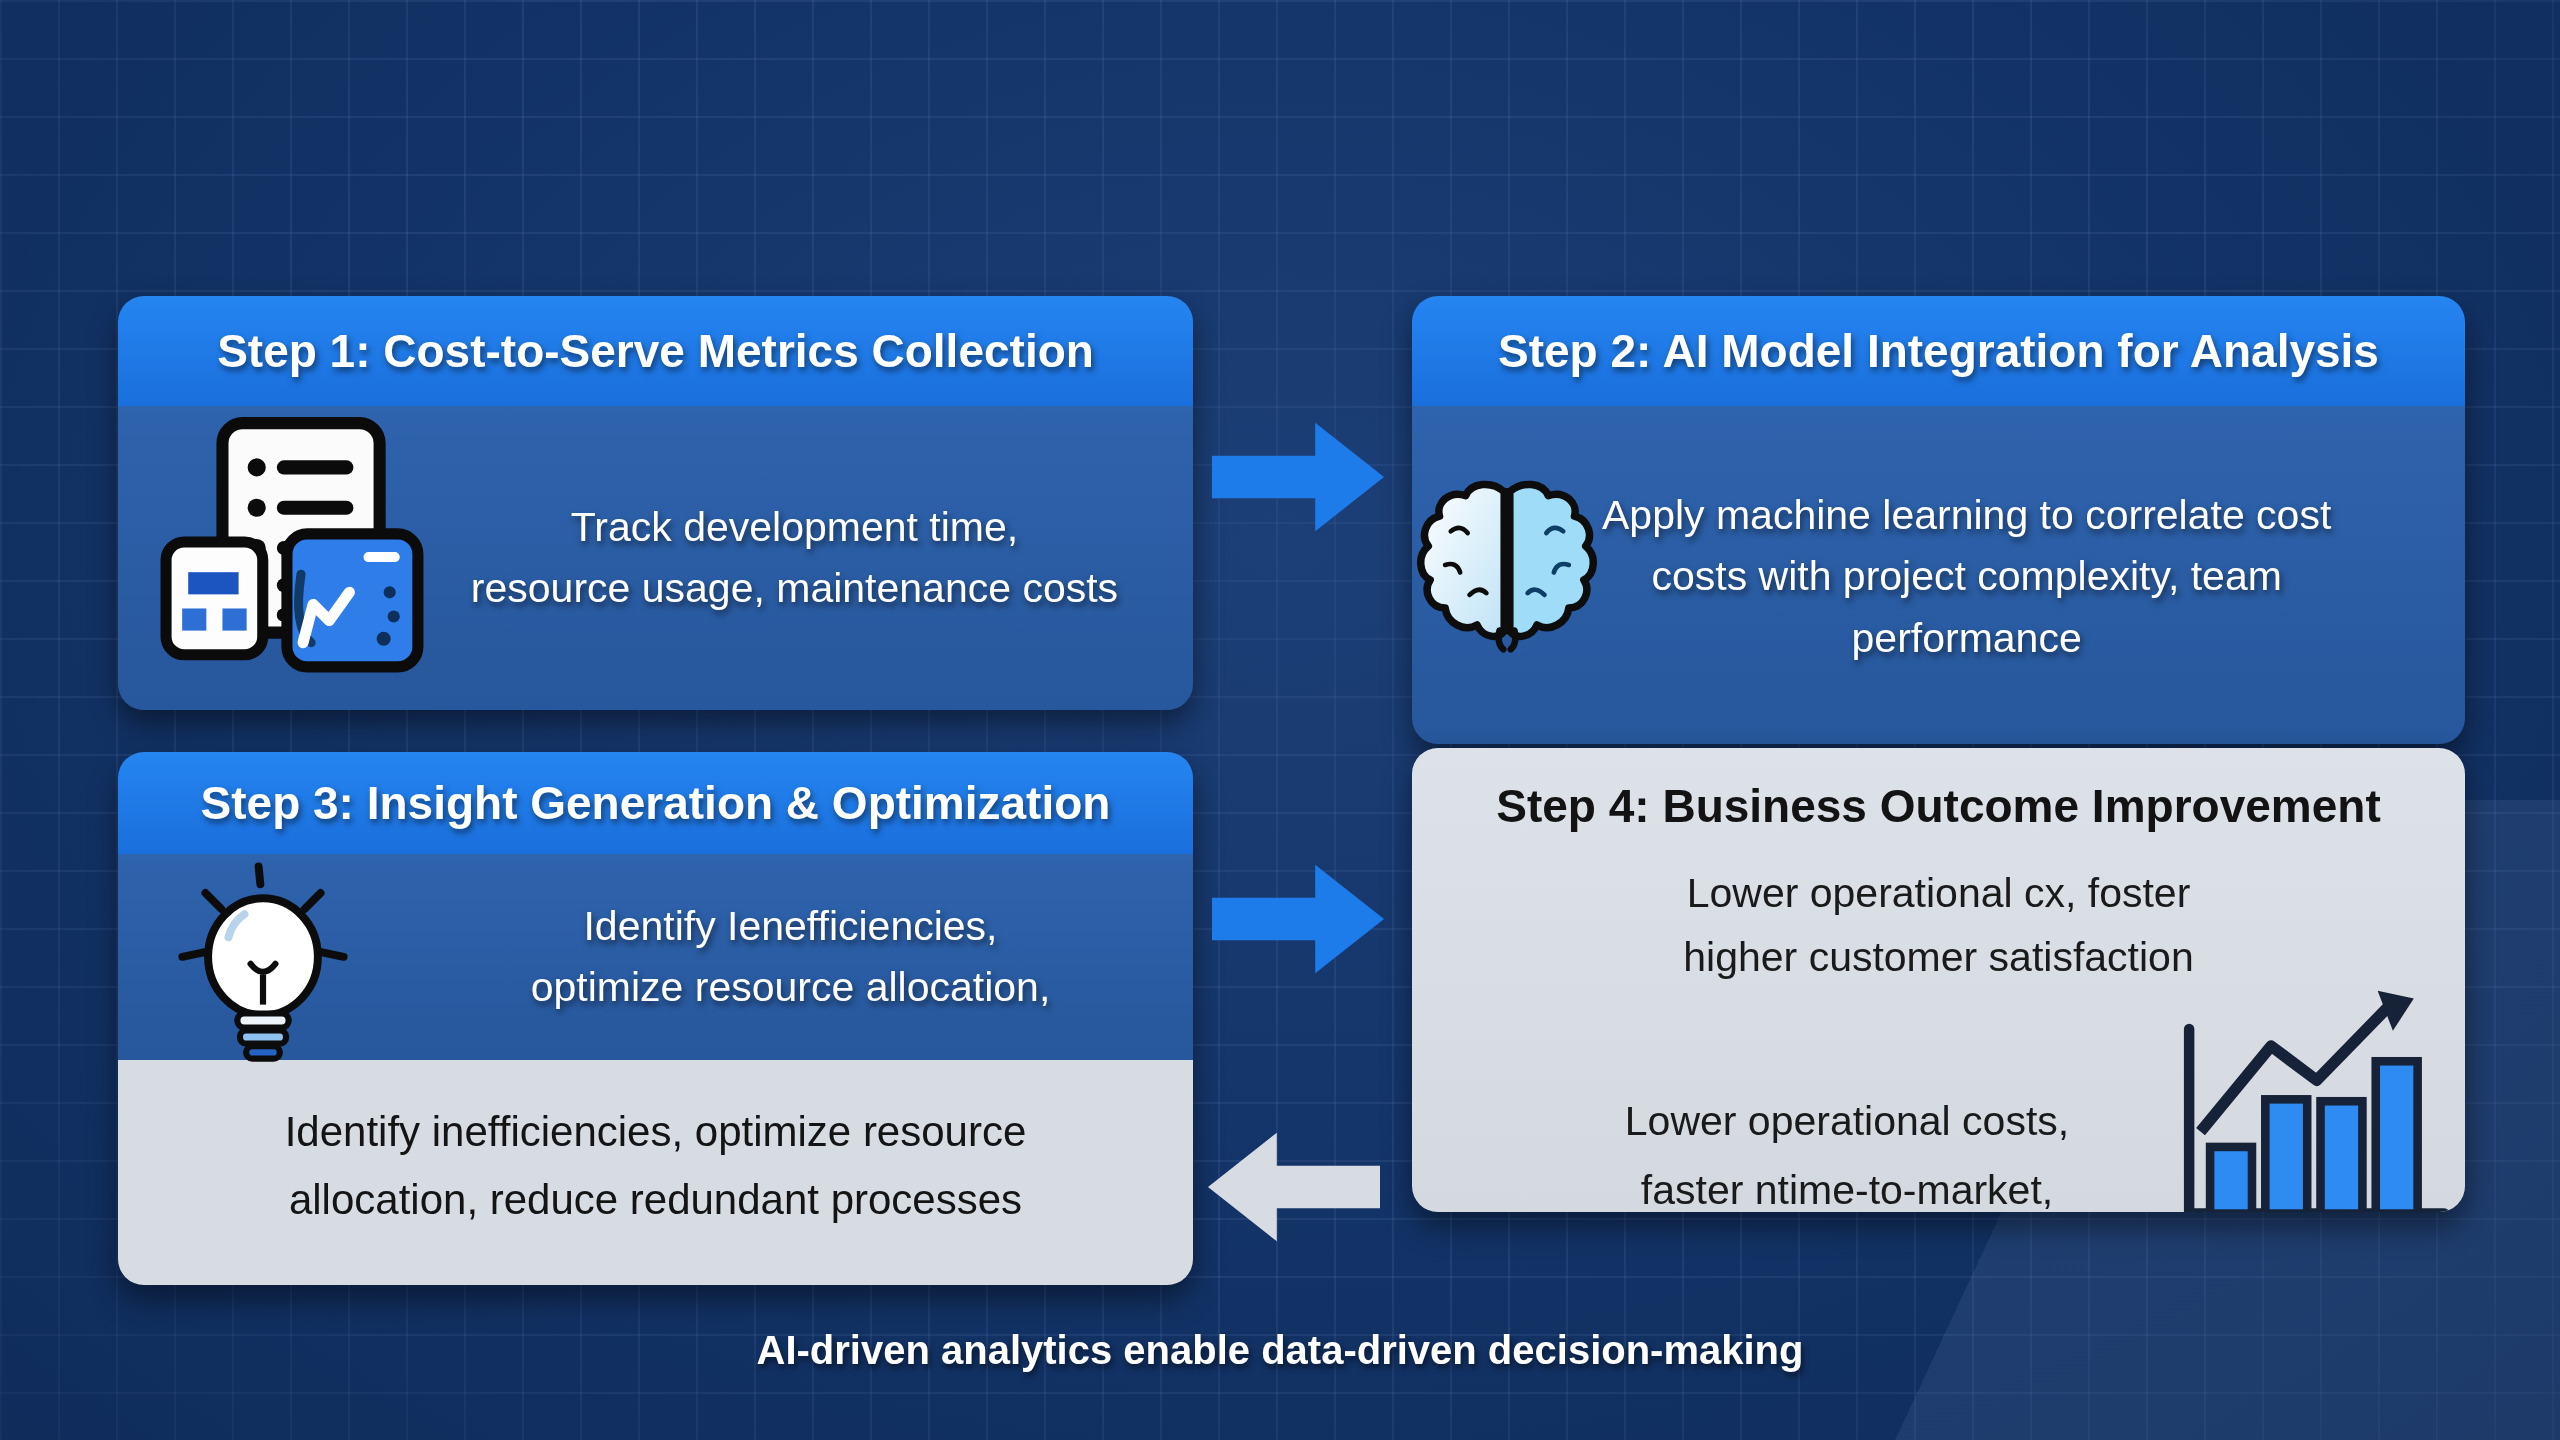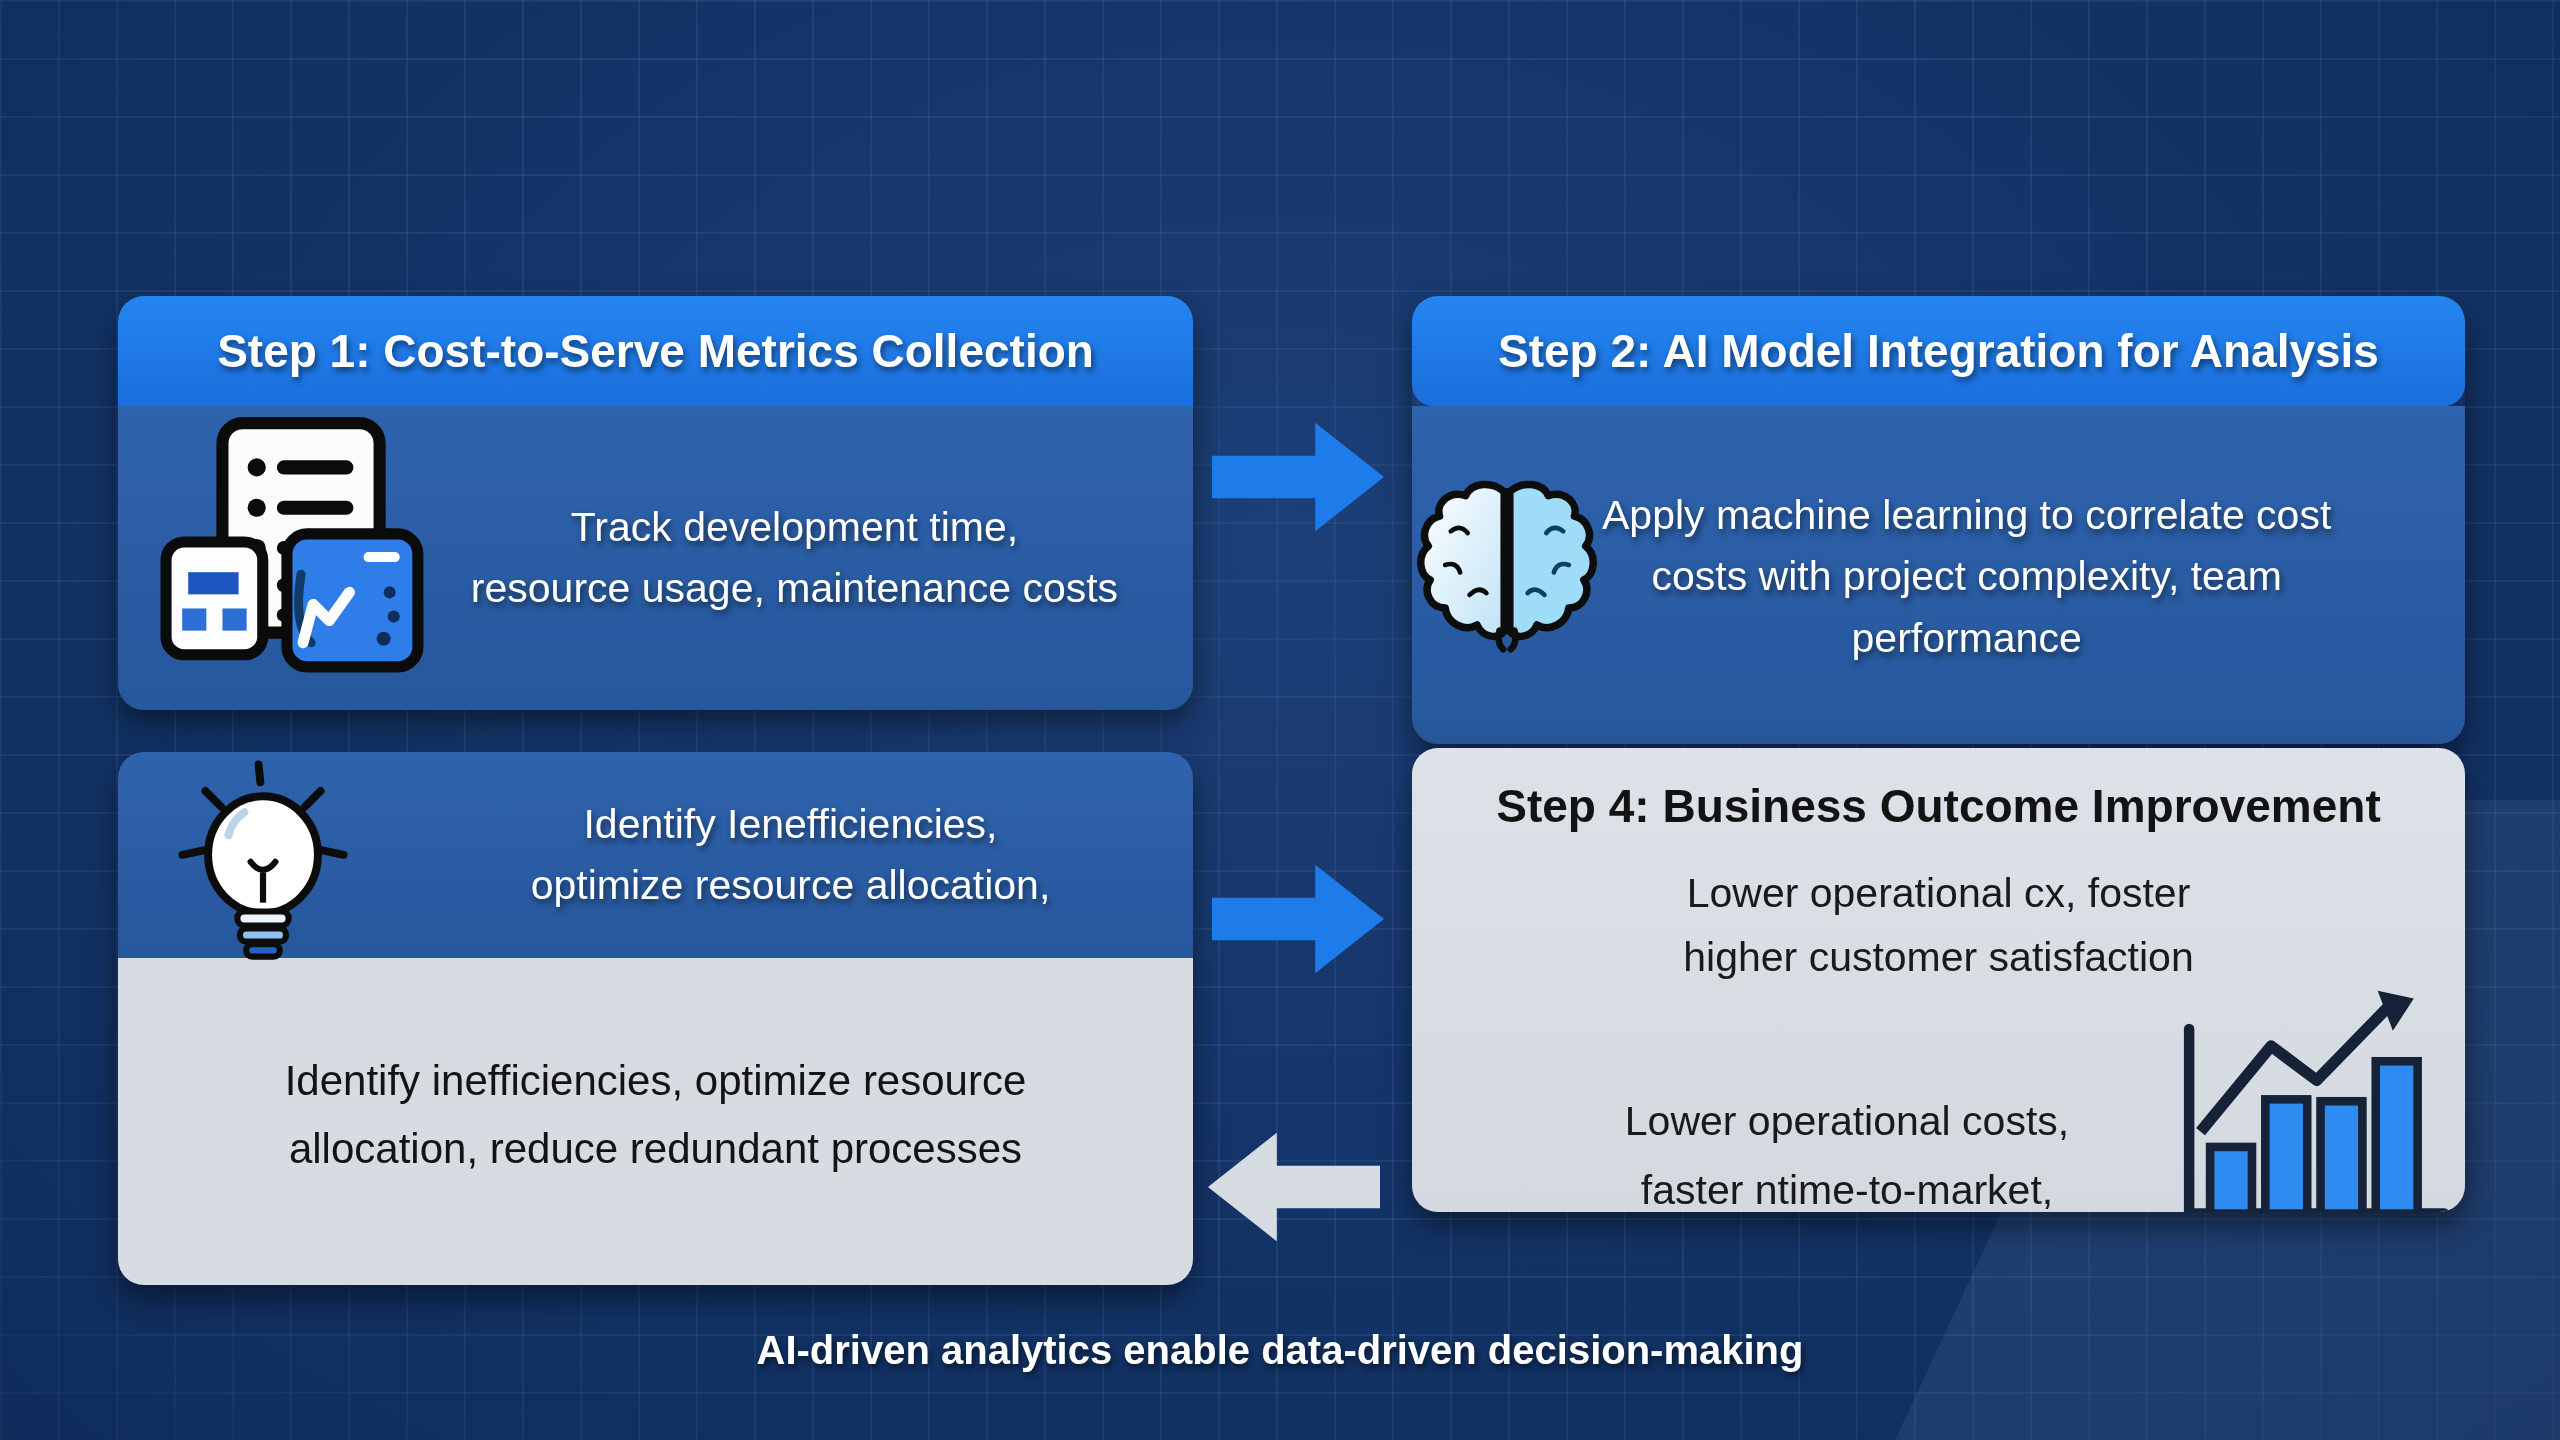--- a/index.html
+++ b/index.html
@@ -40,21 +40,21 @@
   
   #card1{left:118px;top:296px;width:1075px;height:414px;}
   #card1 .card-hdr{height:110px;}
   #card1 .body{flex:1;display:flex;align-items:center;}
   #card1 .icon{flex:none;margin:-24px 0 0 42px;}
   #card1 p{flex:1;margin:0;padding:0 46px 0 10px;text-align:center;
     font-size:41px;line-height:1.5;}
 
   
   #card2{left:1412px;top:296px;width:1053px;height:448px;}
-  #card2 .card-hdr{height:110px;border-radius:21px;}
+  #card2 .card-hdr{height:110px;}
   #card2 .body{flex:1;display:flex;flex-direction:row;align-items:center;}
   #card2 .icon{margin-top:-22px;}
   #card2 p{margin:4px 0 0 0;text-align:center;font-size:41px;line-height:1.5;}
 
   
   #card3{left:118px;top:752px;width:1075px;height:533px;}
   #card3 .card-hdr{height:102px;}
   #card3 .blue-sec{height:206px;position:relative;display:flex;align-items:center;}
   #card3 .blue-sec .icon{position:absolute;left:52px;top:-2px;}
   #card3 .blue-sec p{margin:0 0 0 310px;flex:1;text-align:center;
@@ -150,20 +150,23 @@
           <path d="M160,60 q-10,-8 -18,2 M166,96 q-12,-4 -16,8 M140,128 q-10,-10 -18,-2" stroke="#0d3f66" stroke-width="5" fill="none" stroke-linecap="round"></path>
         </svg>
       </span>
       <p class="white-text pre">Apply machine learning to correlate cost
 costs with project complexity, team
 performance</p>
     </div>
   </section>
 
   <section class="card" id="card3">
+    <header class="card-hdr">
+      <span>Step 3: Insight Generation &amp; Optimization</span>
+    </header>
     <div class="blue-sec blue-body">
       <span class="icon">
         <svg width="186" height="222" viewBox="0 0 210 250">
           <g stroke="#0c0c0c" stroke-width="9" stroke-linecap="round">
             <line x1="14" y1="118" x2="38" y2="113"></line>
             <line x1="196" y1="118" x2="172" y2="113"></line>
             <line x1="40" y1="46" x2="58" y2="64"></line>
             <line x1="170" y1="46" x2="152" y2="64"></line>
             <line x1="100" y1="16" x2="102" y2="36"></line>
           </g>

